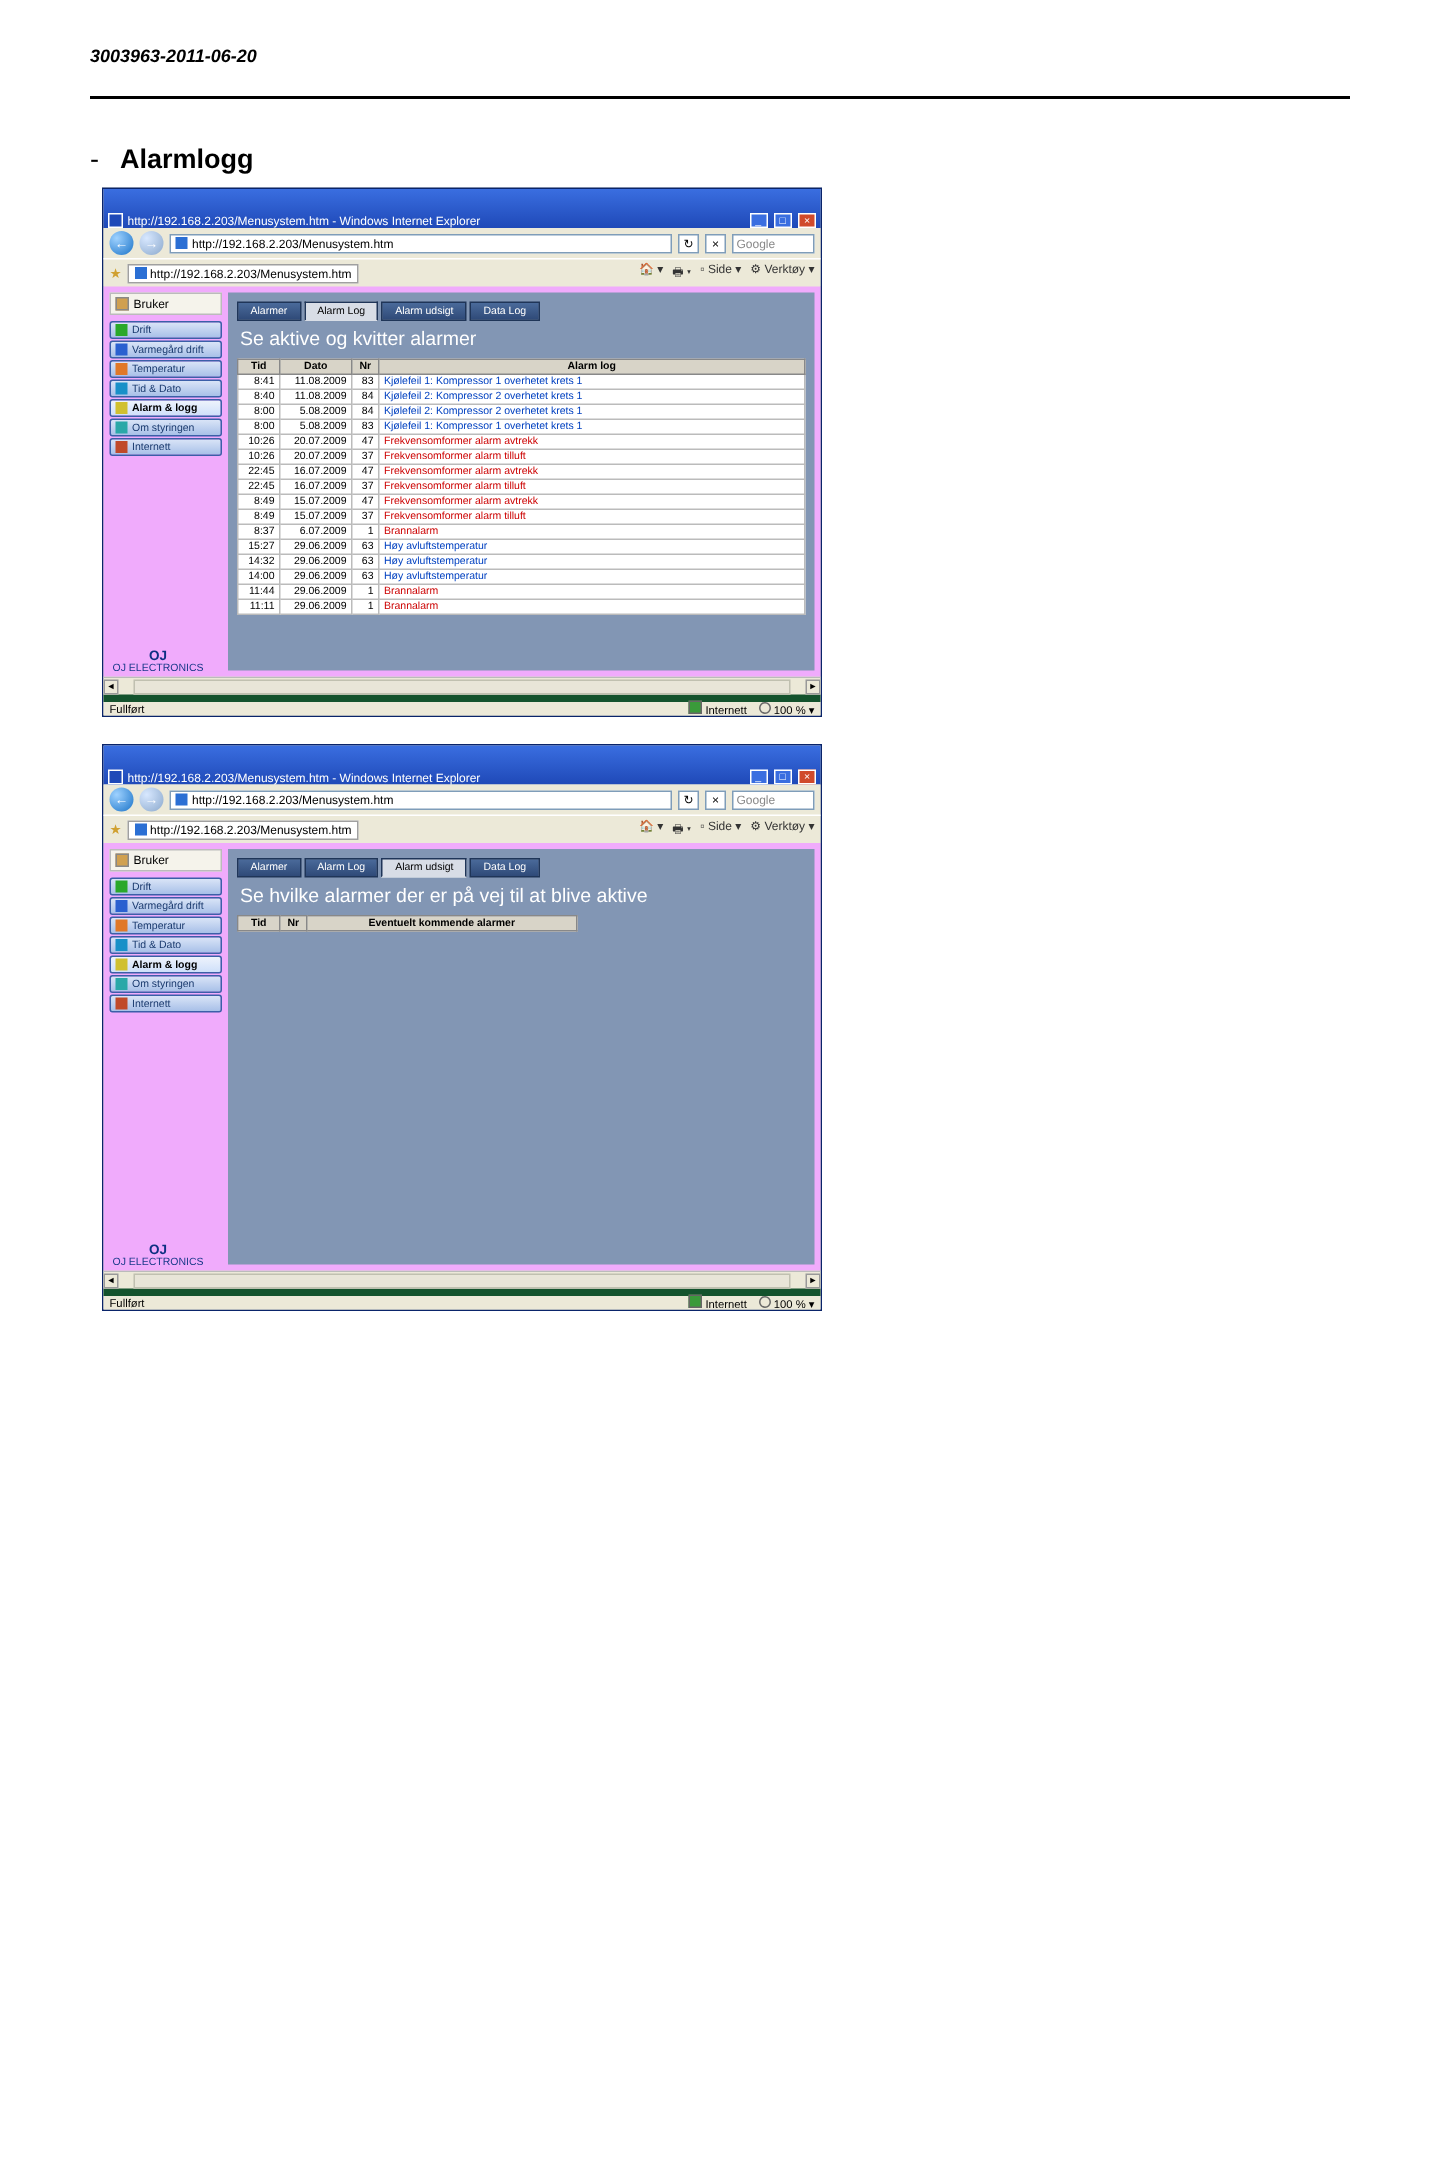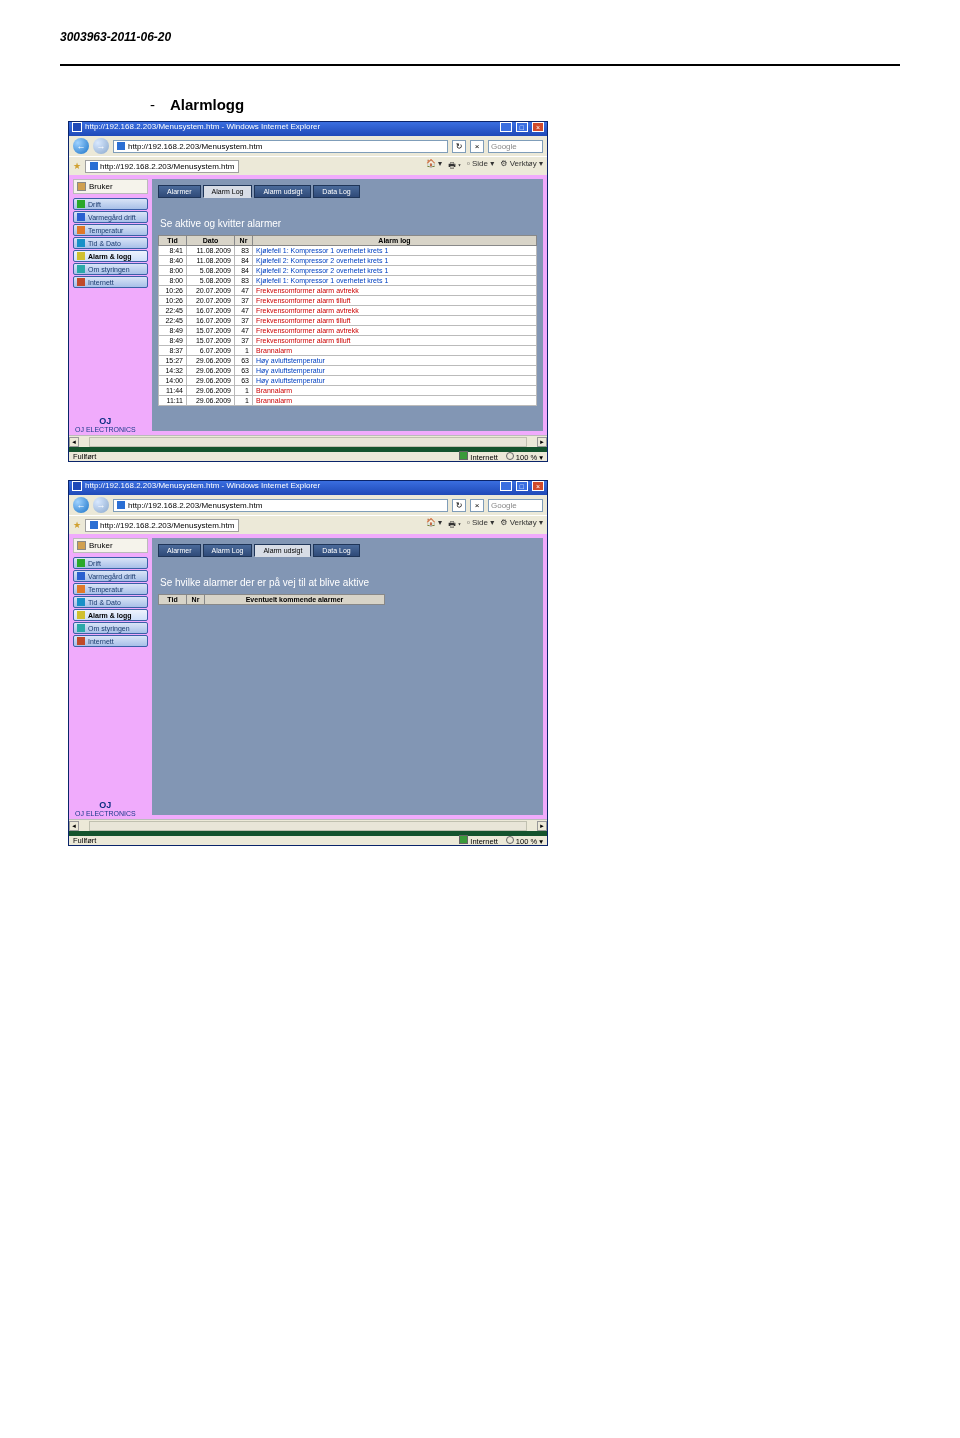--- a/index.html
+++ b/index.html
@@ -21,43 +21,42 @@
     font-weight: bold;
     font-size: 12px;
     margin-bottom: 20px;
   }
   hr.top-rule {
     border: none;
     border-top: 2px solid #000;
     margin: 0 0 30px 0;
   }
   .indent-bullet {
-    margin-left: 90px;
-    font-size: 15px;
+    font-size: 18px;
   }
   .indent-bullet .dash { display: inline-block; width: 20px; }
   .indent-bullet .label { font-weight: bold; }
   .body-text {
     font-size: 13px;
     margin: 10px 0 10px 8px;
   }
   
   .browser-window {
     width: 480px;
     margin: 8px 0 18px 8px;
     border: 1px solid #0a246a;
     background: #ece9d8;
     font-size: 8px;
   }
   .title-bar {
     background: linear-gradient(to bottom, #3a6ee0, #1f49b8);
     color: #fff;
-    height: 14px;
+    height: 26px;
     display: flex;
-    align-items: flex-start;
+    align-items: flex-end;
     padding: 0 3px;
     font-size: 8px;
   }
   .title-bar .ticon {
     width: 10px; height: 10px; background: #1f49b8; border: 1px solid #fff;
     margin-right: 3px; display:inline-block;
   }
   .title-bar .title-text { flex: 1; }
   .title-bar .win-btns span {
     display:inline-block; width:12px; height:10px; margin-left:2px;
@@ -120,21 +119,21 @@
   .nav-item .nicon { width:8px;height:8px; display:inline-block; }
   .main-panel {
     flex:1; background:#8296b4; padding:6px; position:relative;
   }
   .tabs-row { display:flex; gap:2px; margin-bottom:4px; }
   .ptab {
     background: linear-gradient(to bottom,#4a6a9a,#2f4a78);
     color:#fff; font-size:7px; padding:2px 8px; border:1px solid #1f3558;
   }
   .ptab.active { background:#d8dde6; color:#000; border-bottom-color:#d8dde6; }
-  .panel-subtitle { color:#fff; font-size:10px; margin:20px 0 6px 2px; }
+  .panel-subtitle { color:#fff; font-size:13px; margin:4px 0 6px 2px; }
   .alarm-table {
     background:#fff; border:1px solid #888; font-size:7px; width:100%;
     border-collapse:collapse;
   }
   .alarm-table th {
     background:#d8d4c8; border:1px solid #888; padding:1px 3px; font-weight:bold;
     text-align:center;
   }
   .alarm-table td {
     border:1px solid #bbb; padding:1px 3px; white-space:nowrap;

